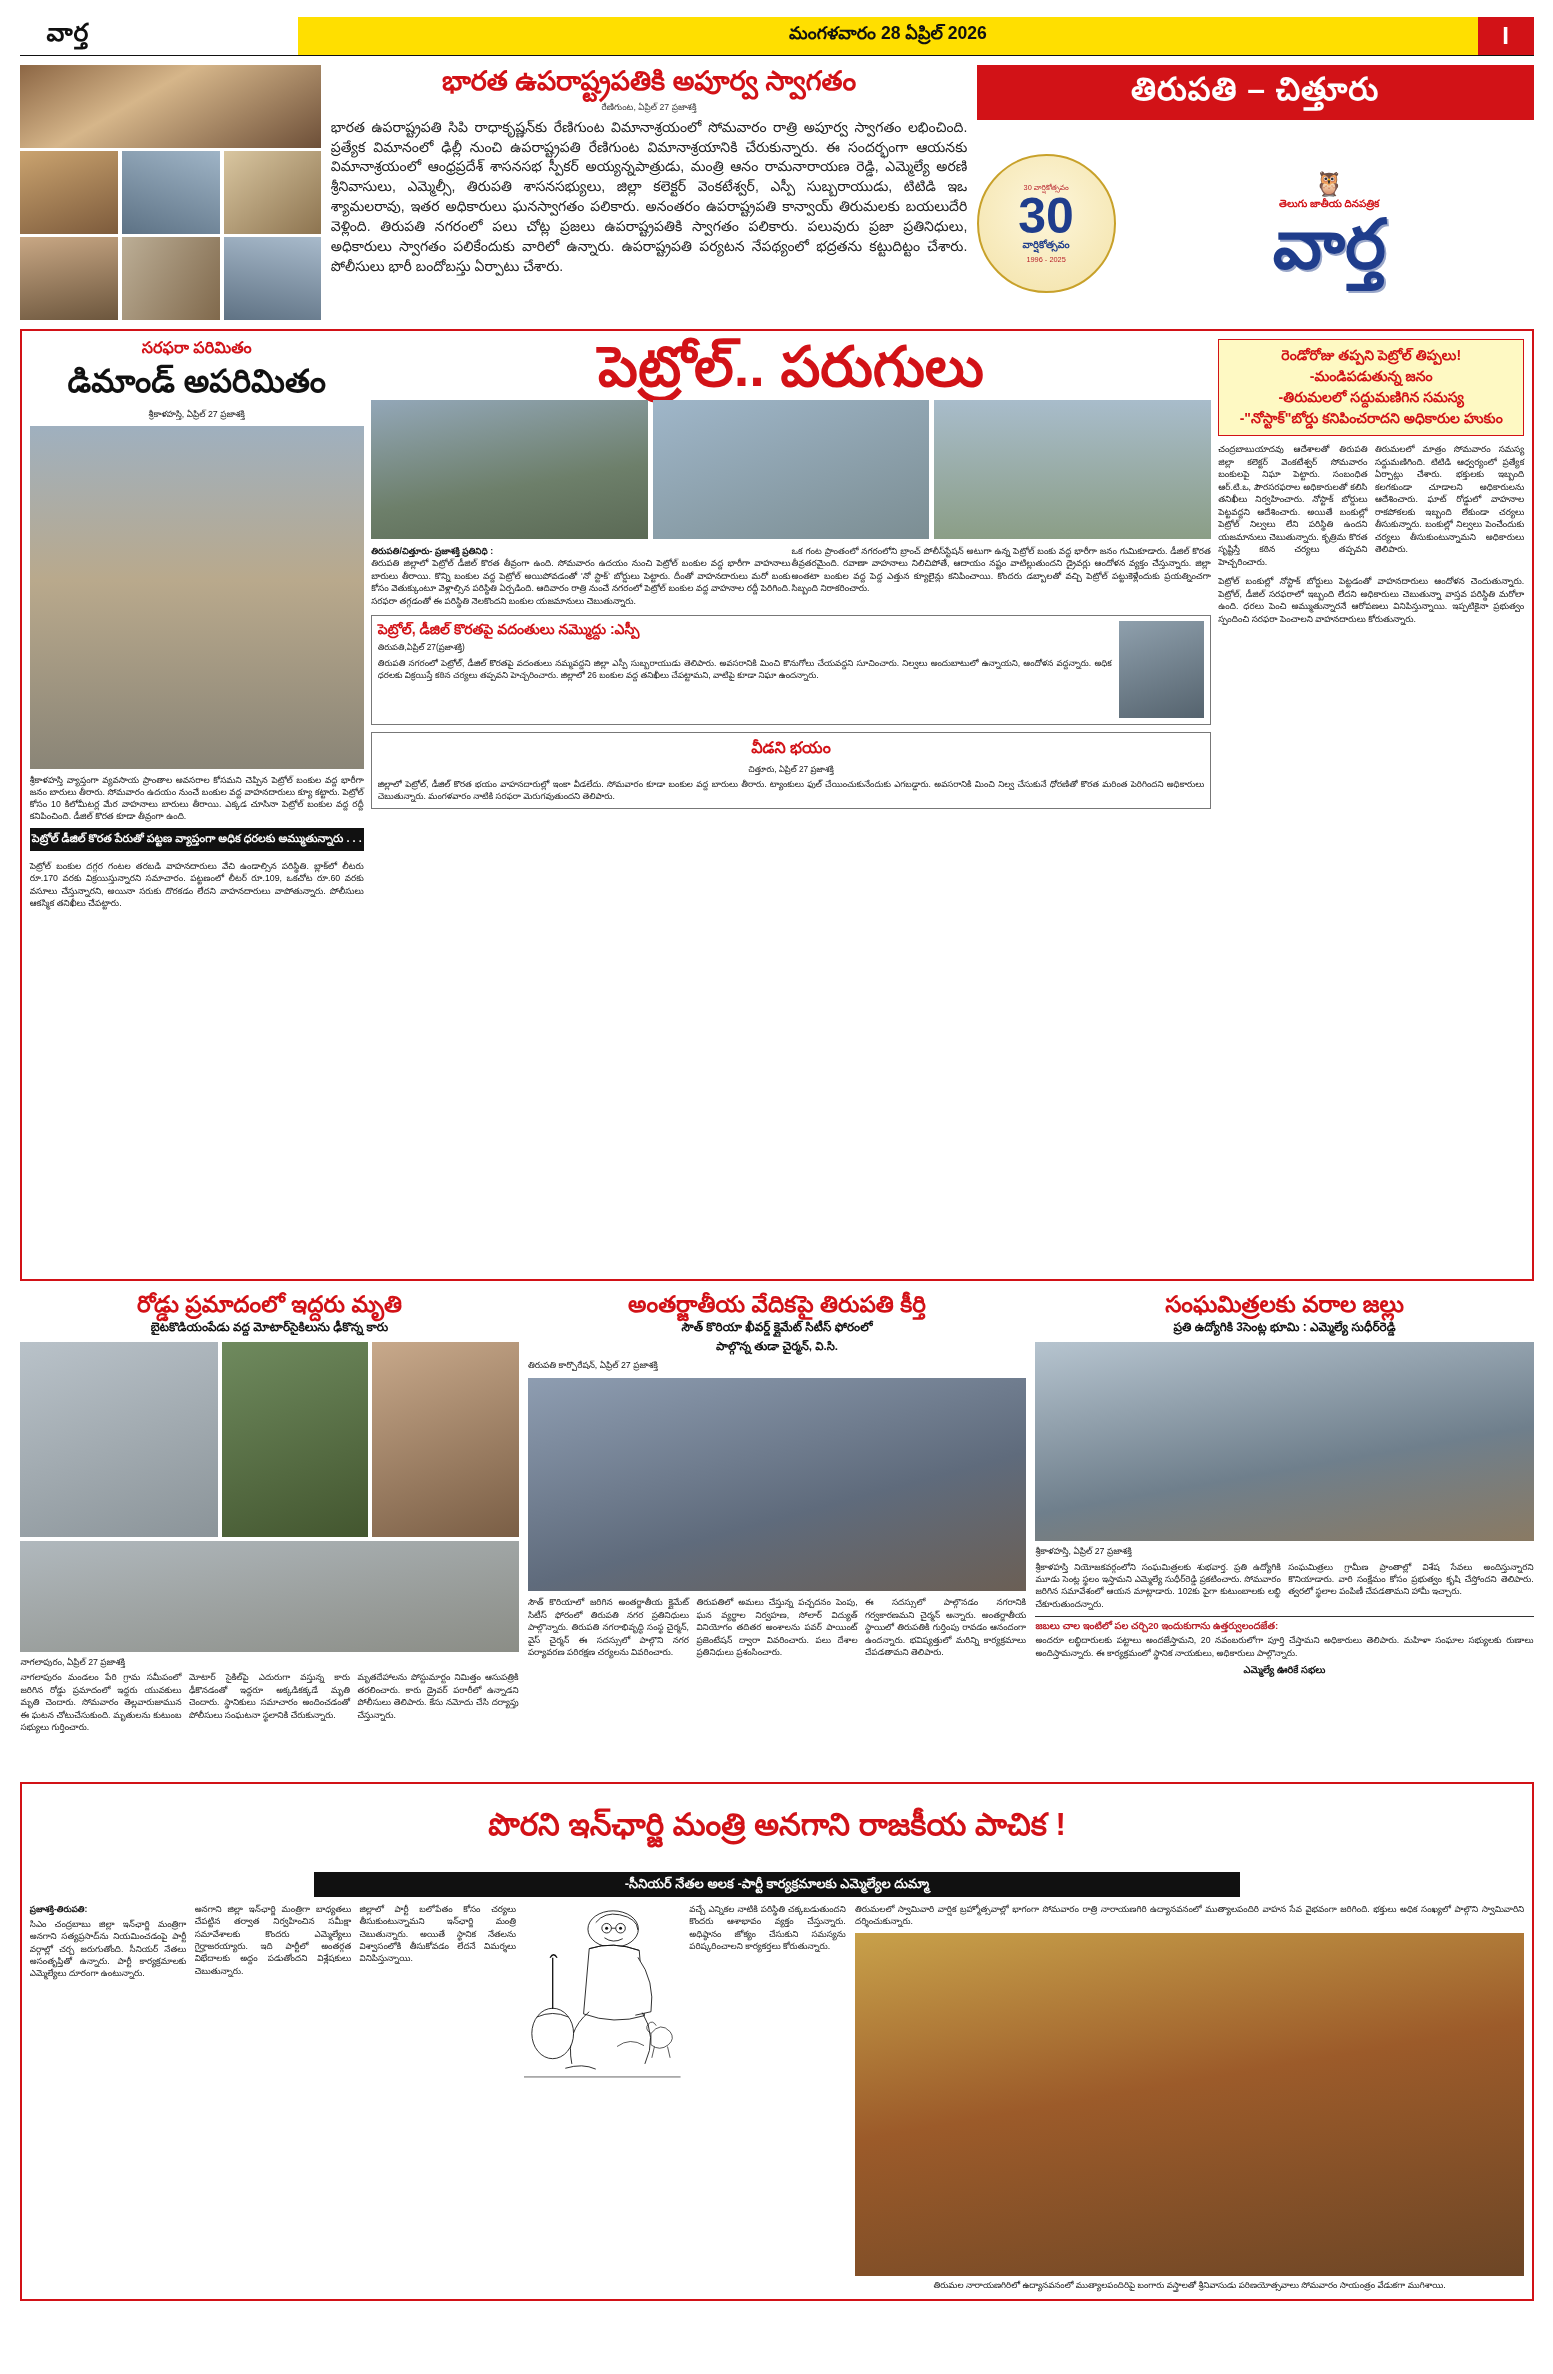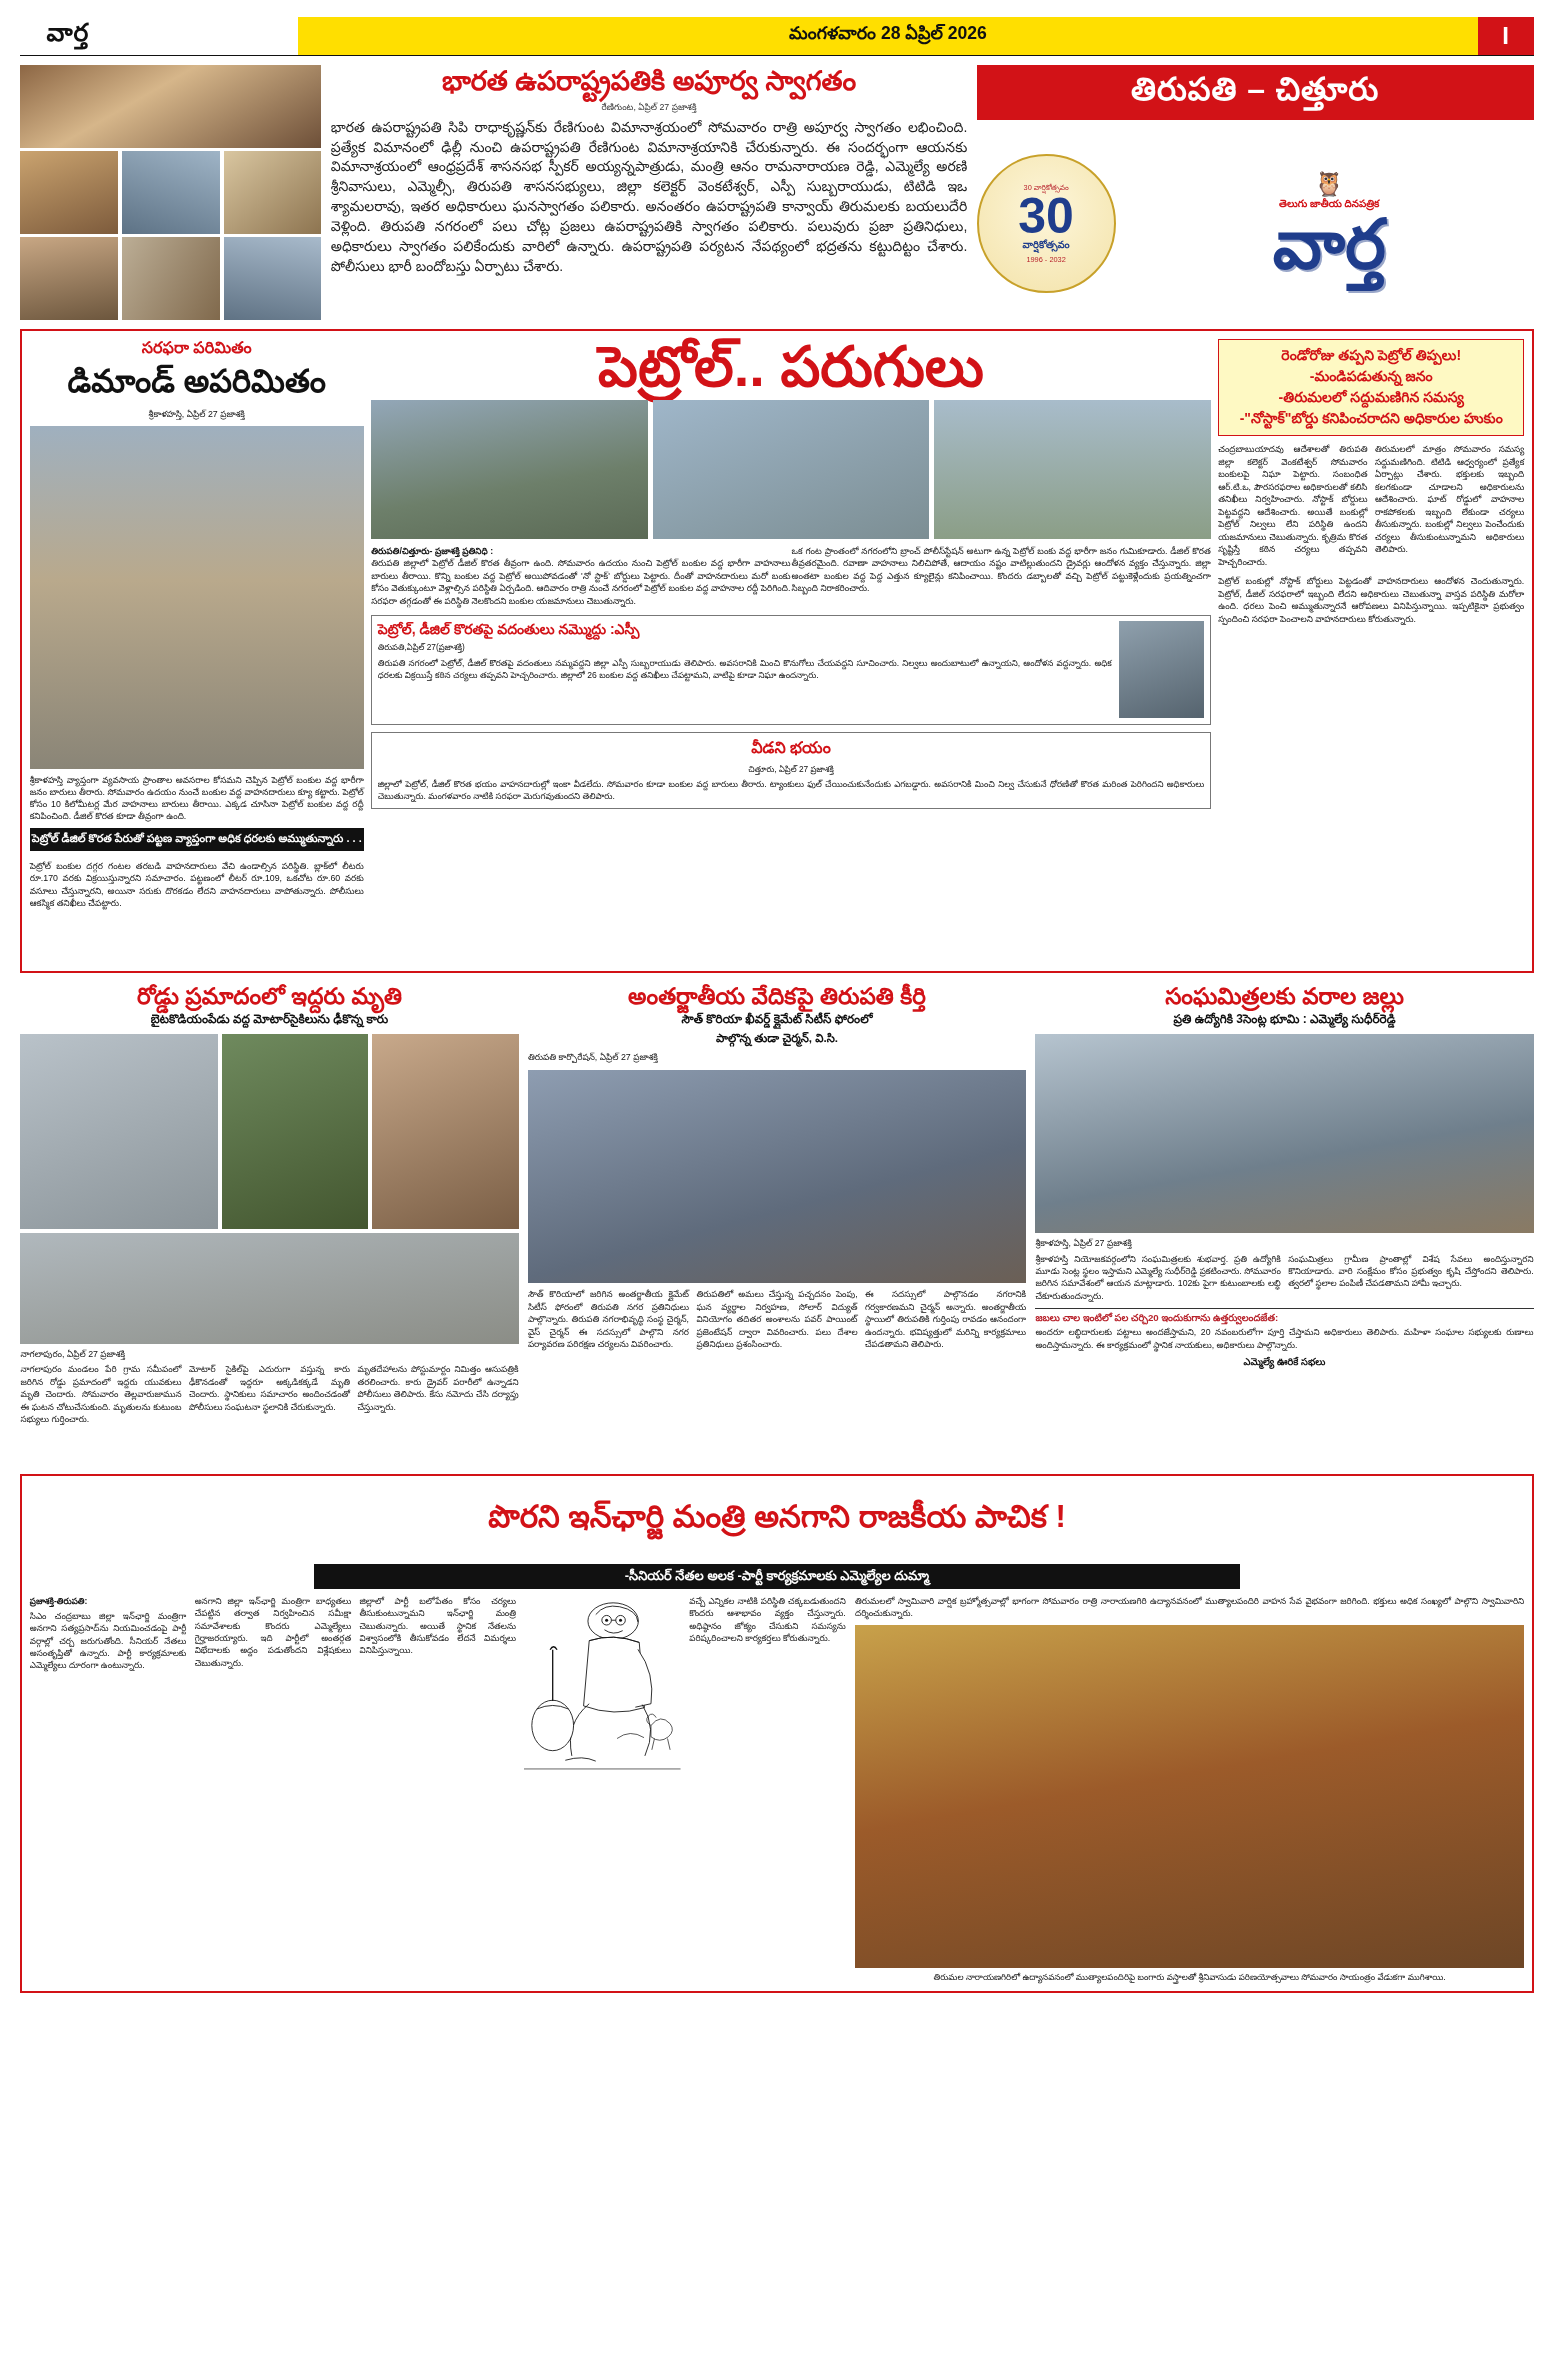--- a/index.html
+++ b/index.html
@@ -51,21 +51,21 @@
   .anniv .num { font-size:50px; font-weight:bold; color:#1f3d8c; line-height:0.9; }
   .anniv .lbl { font-size:10px; color:#1f3d8c; font-weight:bold;}
   .anniv .yrs { font-size:7.4px; color:#b8232c; margin-top:1.9px;}
   .mastword { flex:1; text-align:center; }
   .mastword .tagline { font-size:10.2px; color:#d21217; font-weight:bold; }
   .mastword .vaarta { font-size:69px; font-weight:bold; color:#1f3d8c; line-height:0.95;
       text-shadow:1.9px 1.9px 0 #9aa7c9; }
   .bird { font-size:24px; color:#1f5fa8; }
 
   
-  .petrolblock { border:2.8px solid #d21217; margin-top:9.3px; padding:7.4px; display:flex; gap:7.4px; height:644px; }
+  .petrolblock { border:2.8px solid #d21217; margin-top:9.3px; padding:7.4px; display:flex; gap:7.4px; height:952px; }
   .pb-left { width:334px; display:flex; flex-direction:column; }
   .pb-left .kicker { text-align:center; font-size:16px; color:#d21217; font-weight:bold; }
   .pb-left h2 { margin:2.8px 0 1.9px; text-align:center; font-size:32px; font-weight:bold; color:#111; }
   .pb-left .byline { text-align:center; font-size:8.8px; margin-bottom:4.6px; }
   .pb-left .mainphoto { height:343px; background:linear-gradient(180deg,#9fb0bf 0%, #b9a98c 45%, #8a8577 100%);
       position:relative; overflow:hidden; }
   .pb-left .cap { font-size:8.8px; line-height:1.4; text-align:justify; margin-top:4.6px; }
   .pb-left .subhead { background:#111; color:#fff; font-size:11px; font-weight:bold; text-align:center;
       padding:3.7px 1.9px; margin:5.6px 0 4.6px; }
 
@@ -170,21 +170,21 @@
       <div class="bodytext">భారత ఉపరాష్ట్రపతి సిపి రాధాకృష్ణన్‌కు రేణిగుంట విమానాశ్రయంలో సోమవారం రాత్రి అపూర్వ స్వాగతం లభించింది. ప్రత్యేక విమానంలో ఢిల్లీ నుంచి ఉపరాష్ట్రపతి రేణిగుంట విమానాశ్రయానికి చేరుకున్నారు. ఈ సందర్భంగా ఆయనకు విమానాశ్రయంలో ఆంధ్రప్రదేశ్ శాసనసభ స్పీకర్ అయ్యన్నపాత్రుడు, మంత్రి ఆనం రామనారాయణ రెడ్డి, ఎమ్మెల్యే అరణి శ్రీనివాసులు, ఎమ్మెల్సీ, తిరుపతి శాసనసభ్యులు, జిల్లా కలెక్టర్ వెంకటేశ్వర్, ఎస్పీ సుబ్బరాయుడు, టిటిడి ఇఒ శ్యామలరావు, ఇతర అధికారులు ఘనస్వాగతం పలికారు. అనంతరం ఉపరాష్ట్రపతి కాన్వాయ్ తిరుమలకు బయలుదేరి వెళ్లింది. తిరుపతి నగరంలో పలు చోట్ల ప్రజలు ఉపరాష్ట్రపతికి స్వాగతం పలికారు. పలువురు ప్రజా ప్రతినిధులు, అధికారులు స్వాగతం పలికేందుకు వారిలో ఉన్నారు. ఉపరాష్ట్రపతి పర్యటన నేపథ్యంలో భద్రతను కట్టుదిట్టం చేశారు. పోలీసులు భారీ బందోబస్తు ఏర్పాటు చేశారు.</div>
     </div>
 
     <div class="mastright">
       <div class="redband">తిరుపతి – చిత్తూరు</div>
       <div class="mastmain">
         <div class="anniv">
           <div class="small">30 వార్షికోత్సవం</div>
           <div class="num">30</div>
           <div class="lbl">వార్షికోత్సవం</div>
-          <div class="yrs">1996 - 2032</div>
+          <div class="yrs">1996 - 2025</div>
         </div>
         <div class="mastword">
           <div class="bird">🦉</div>
           <div class="tagline">తెలుగు జాతీయ దినపత్రిక</div>
           <div class="vaarta">వార్త</div>
         </div>
       </div>
     </div>
   </div>
 

